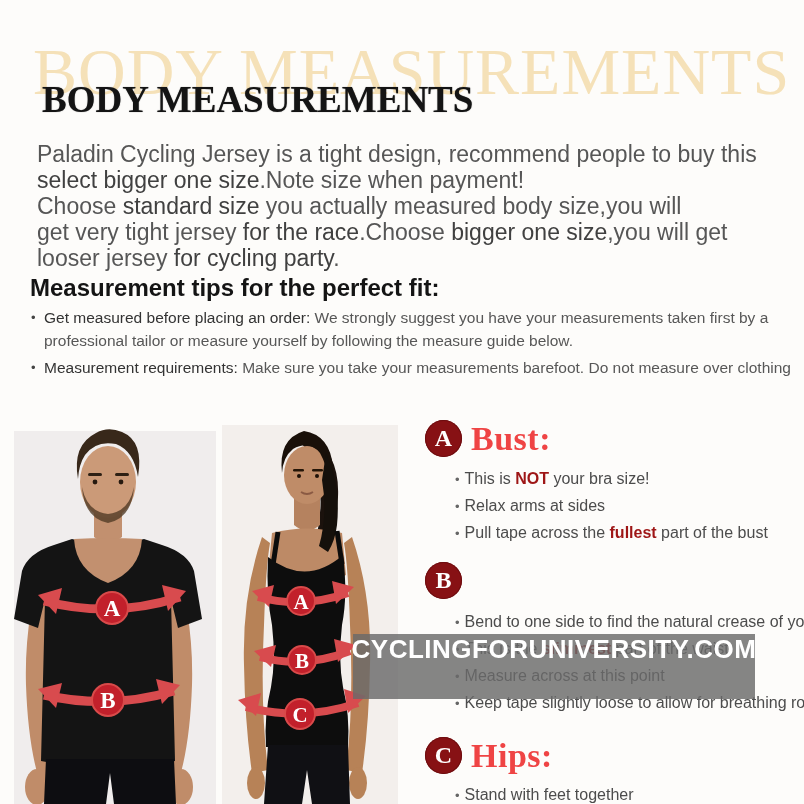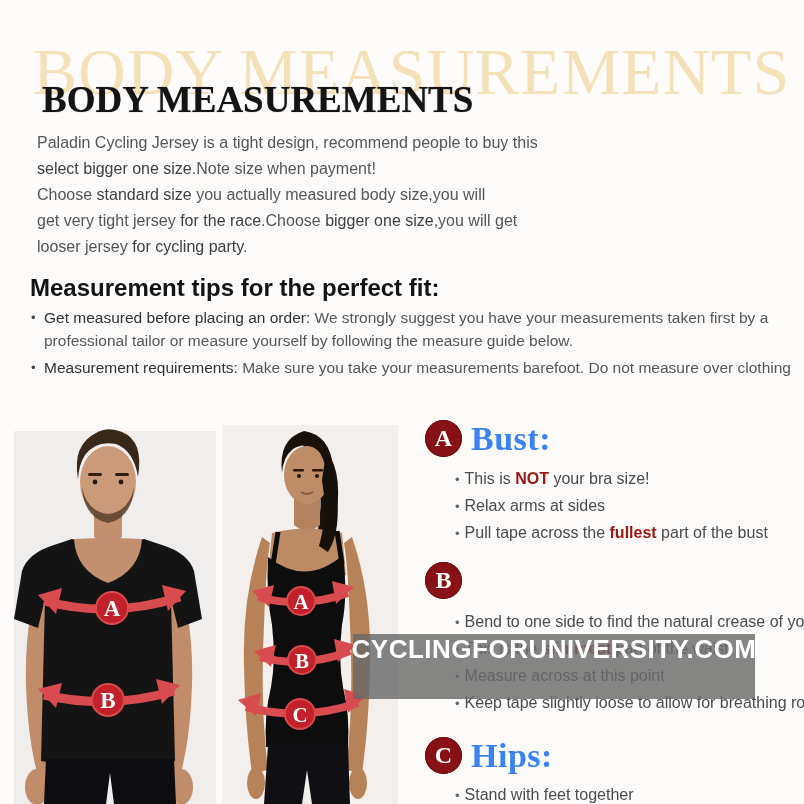--- a/index.html
+++ b/index.html
@@ -12,22 +12,22 @@
     position:absolute;left:33px;top:36px;white-space:nowrap;
     font-family:"Liberation Serif",serif;font-size:66px;line-height:1.1;
     color:#f5e1b8;letter-spacing:1px;font-weight:400;
   }
   .main-title{
     position:absolute;left:42px;top:78px;white-space:nowrap;
     font-family:"Liberation Serif",serif;font-size:37px;font-weight:700;
     color:#141414;text-shadow:0 0 1px rgba(0,0,0,.55);
   }
   
-  .intro{position:absolute;left:37px;top:130px;width:767px;color:#565656;
-    font-size:16px;line-height:26px;}
+  .intro{position:absolute;left:37px;top:141px;width:767px;color:#565656;
+    font-size:23px;line-height:26px;}
   .intro-line{white-space:nowrap;overflow:hidden;}
   .intro .red{color:#404040;}
   
   .tips-heading{position:absolute;left:30px;top:274px;font-size:24px;font-weight:700;color:#141414;}
   .tips{position:absolute;left:30px;top:306px;width:774px;color:#575757;font-size:15.5px;line-height:23px;}
   .tip{position:relative;padding-left:14px;margin-bottom:4px;}
   .tipdot{position:absolute;left:1px;top:0;font-size:13px;color:#444;}
   .tip-line{line-height:23px;}
   .tip-line.clip{white-space:nowrap;overflow:visible;}
   .tip .b{font-weight:400;color:#333;}
@@ -46,21 +46,21 @@
   .sec{position:absolute;left:425px;width:379px;}
   .sec-header{display:flex;align-items:center;height:37px;}
   .badge{
     width:37px;height:37px;border-radius:50%;background:#871114;flex:0 0 37px;
     color:#fff;font-family:"Liberation Serif",serif;font-weight:700;font-size:24px;
     display:flex;align-items:center;justify-content:center;
     box-shadow:0 0 0 1px #6d0d0f inset;
   }
   .sec-title{
     margin-left:9px;font-family:"Liberation Serif",serif;font-weight:700;
-    font-size:34px;color:#3b82f6;letter-spacing:.5px;
+    font-size:34px;color:#ef4444;letter-spacing:.5px;
   }
   .sec-bullets{position:absolute;left:30px;color:#4c4c4c;font-size:16px;line-height:26px;}
   .sec-line{white-space:nowrap;}
   .sec-line .dot{color:#666;margin-right:5px;font-size:13px;}
   .sec-line .hl{font-weight:700;color:#9e1616;}
   .sec-a{top:420px;} .sec-a .sec-bullets{top:46px;}
   .sec-b{top:562px;} .sec-b .sec-bullets{top:47px;}
   .sec-c{top:737px;} .sec-c .sec-bullets{top:45px;}
 </style>
 </head>

